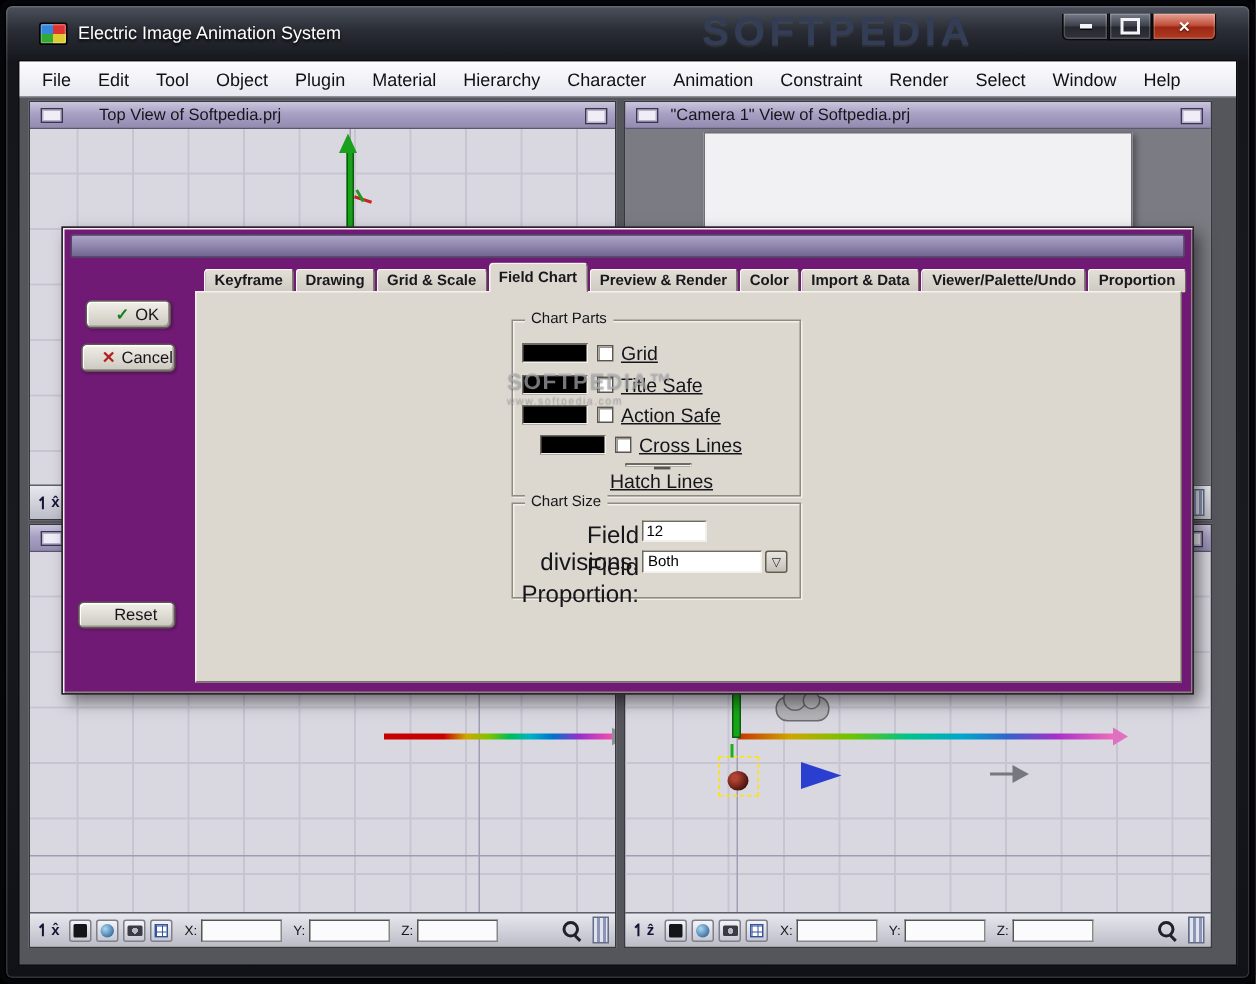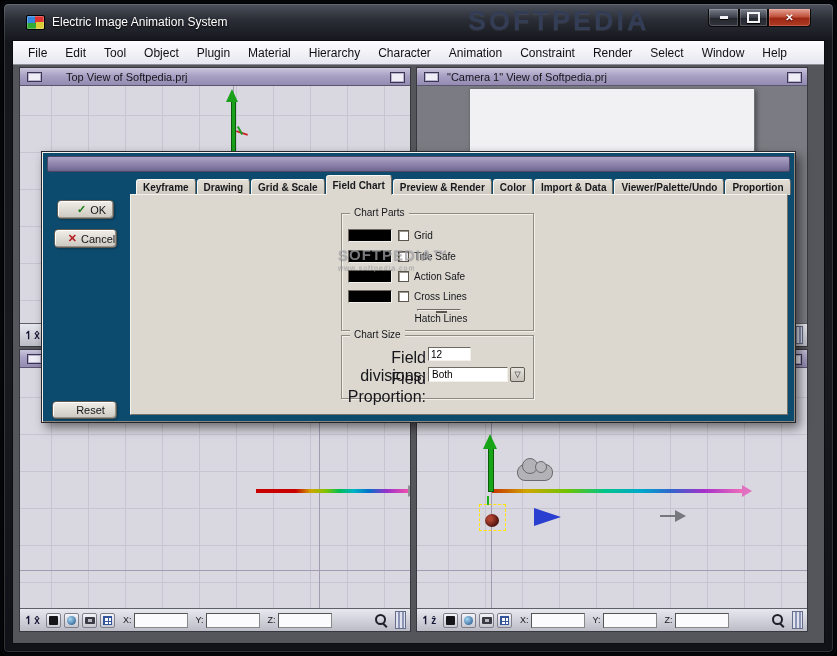--- a/index.html
+++ b/index.html
@@ -78,21 +78,21 @@
     background:linear-gradient(90deg,#c83400 0,#cfa600 14%,#6ec400 30%,#00c489 45%,#00a6cc 60%,#3363cc 72%,#a631c9 85%,#ef6bbb 100%);}
   .tri-right{position:absolute;width:0;height:0;}
   .cloud{position:absolute;width:34px;height:15px;background:#b2b2b7;border:1px solid #6a6a70;border-radius:8px;}
   .cloud::before{content:"";position:absolute;left:4px;top:-7px;width:14px;height:14px;background:#b2b2b7;border:1px solid #6a6a70;border-radius:50%;}
   .cloud::after{content:"";position:absolute;left:17px;top:-4px;width:10px;height:10px;background:#b8b8bd;border:1px solid #6a6a70;border-radius:50%;}
   .sel-box{position:absolute;width:25px;height:25px;border:1px dashed #ffe400;}
   .blob{position:absolute;left:5px;top:9px;width:14px;height:13px;border-radius:50%;background:radial-gradient(circle at 35% 35%,#b04432 15%,#47100a 75%);}
   .camframe{position:absolute;background:#f1f1f4;border:1px solid #6f6f76;box-shadow:2px 2px 4px rgba(0,0,0,.35);}
 
   
-  .dialog{position:absolute;left:28px;top:110px;width:755px;height:272px;background:#0c4a6e;z-index:20;
+  .dialog{position:absolute;left:28px;top:110px;width:755px;height:312px;background:#701a75;z-index:20;
     border:1px solid #26262c;box-shadow:inset 1px 1px 0 #f6f4ee,inset -1px -1px 0 #8d887e,4px 5px 10px rgba(0,0,0,.5);box-sizing:border-box;}
   .dlg-titlebar{position:absolute;left:5px;top:4px;right:5px;height:14px;border:1px solid #4e4766;
     background:linear-gradient(180deg,#ada4c7 0,#897fa8 60%,#6f6690 100%);border-radius:2px;}
   .tabs{position:absolute;left:94px;top:23px;display:flex;align-items:flex-end;height:20px;}
   .tab{height:16px;margin-top:2px;box-sizing:border-box;padding:2px 6px 0;font-size:10px;font-weight:bold;color:#17171c;white-space:nowrap;
     background:linear-gradient(#e3dfd7,#cfcbc2);border:1px solid;border-color:#f8f7f2 #6f6b62 transparent #f8f7f2;border-radius:3px 3px 0 0;margin-right:1px;}
   .tab.active{height:20px;margin-top:12px;padding-top:4px;background:#dcd8d0;z-index:5;position:relative;
     box-shadow:0 2px 0 #dcd8d0;}
   .tab-panel{position:absolute;left:88px;top:42px;right:7px;bottom:7px;background:#dcd8d0;
     border:1px solid;border-color:#f4f2ec #76726a #76726a #f4f2ec;box-sizing:border-box;}
@@ -101,21 +101,21 @@
     background:linear-gradient(#f1efe9,#ccc8bf);border:1px solid #5f5b53;border-radius:4px;
     box-shadow:inset 1px 1px 0 #fff,inset -1px -1px 0 #99948b,1px 1px 2px rgba(0,0,0,.25);box-sizing:border-box;padding-left:12px;}
   .btn-ok::before{content:"✓";color:#1c7d1c;font-weight:bold;font-size:11px;}
   .btn-cancel::before{content:"✕";color:#b32222;font-weight:bold;font-size:11px;}
 
   .group{position:absolute;border:1px solid #908b81;box-shadow:inset 1px 1px 0 #f2f0ea,1px 1px 0 #f2f0ea;box-sizing:border-box;}
   .group-title{position:absolute;top:-7px;left:8px;background:#dcd8d0;padding:0 4px;font-size:10px;color:#15151a;}
   .cp-row{position:absolute;left:6px;right:4px;height:14px;display:flex;align-items:center;}
   .swatch{width:44px;height:13px;background:#000;border:1px solid;border-color:#6e6a62 #f2f0ea #f2f0ea #6e6a62;box-sizing:border-box;}
   .cb{width:11px;height:11px;margin-left:6px;background:#fff;border:1px solid #5a564e;box-shadow:inset 1px 1px 0 #9a958c;box-sizing:border-box;}
-  .cp-label{margin-left:5px;font-size:10px;color:#15151a;}
+  .cp-label{margin-left:5px;font-size:13px;color:#15151a;text-decoration:underline;}
 
   .fld-label{position:absolute;font-size:16px;color:#15151a;text-align:right;}
   .fld-input{position:absolute;height:14px;border:1px solid #6e6a62;border-right-color:#f2f0ea;border-bottom-color:#f2f0ea;
     background:#fff;font-size:10px;padding:0 2px;box-sizing:border-box;font-family:"Liberation Sans",sans-serif;}
   .dd-box{position:absolute;height:15px;background:#fff;border:1px solid #6e6a62;border-right-color:#f2f0ea;border-bottom-color:#f2f0ea;
     font-size:10px;padding:1px 3px;box-sizing:border-box;}
   .dd-btn{position:absolute;width:15px;height:15px;display:flex;align-items:center;justify-content:center;
     background:linear-gradient(#e9e6e0,#c5c1b8);border:1px solid #5f5b53;border-radius:2px;box-sizing:border-box;}
   .dd-btn::before{content:"▽";font-size:8px;color:#20202a;}
 
@@ -381,21 +381,21 @@
           <div class="cp-row" style="top:35px;">
             <span class="swatch"></span>
             <span class="cb"></span>
             <span class="cp-label">Title Safe</span>
           </div>
           <div class="cp-row" style="top:55px;">
             <span class="swatch"></span>
             <span class="cb"></span>
             <span class="cp-label">Action Safe</span>
           </div>
-          <div class="cp-row" style="top:75px;">
+          <div class="cp-row" style="top:75px;margin-left:12px;">
             <span class="swatch"></span>
             <span class="cb"></span>
             <span class="cp-label">Cross Lines</span>
           </div>
           <div class="cp-row" style="top:95px;flex-direction:column;">
             <span class="swatch"></span>
             <span class="cb"></span>
             <span class="cp-label">Hatch Lines</span>
           </div>
         </div>

